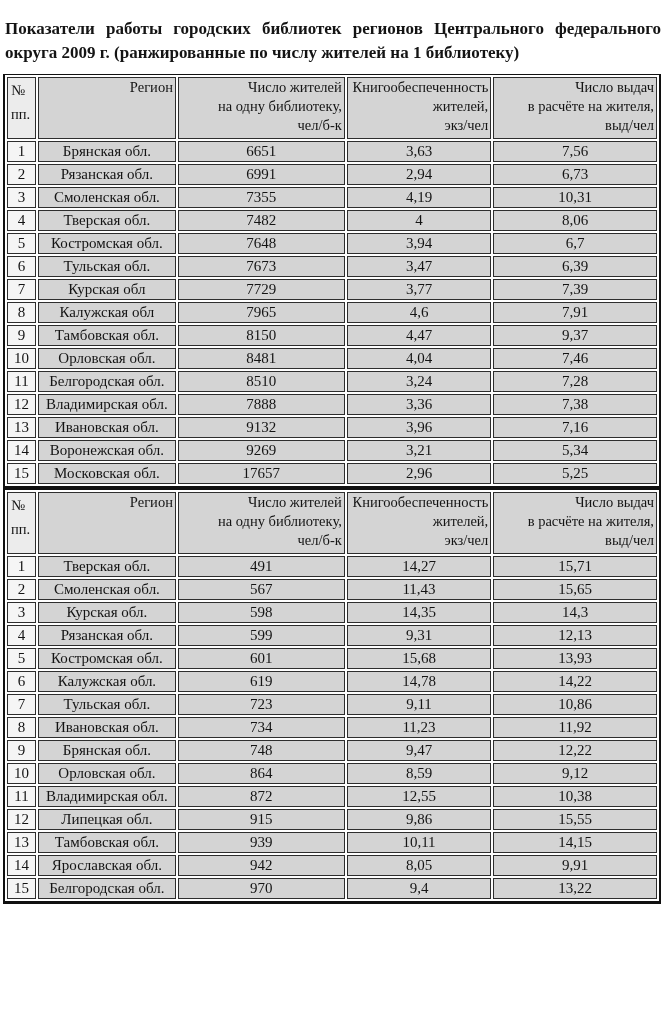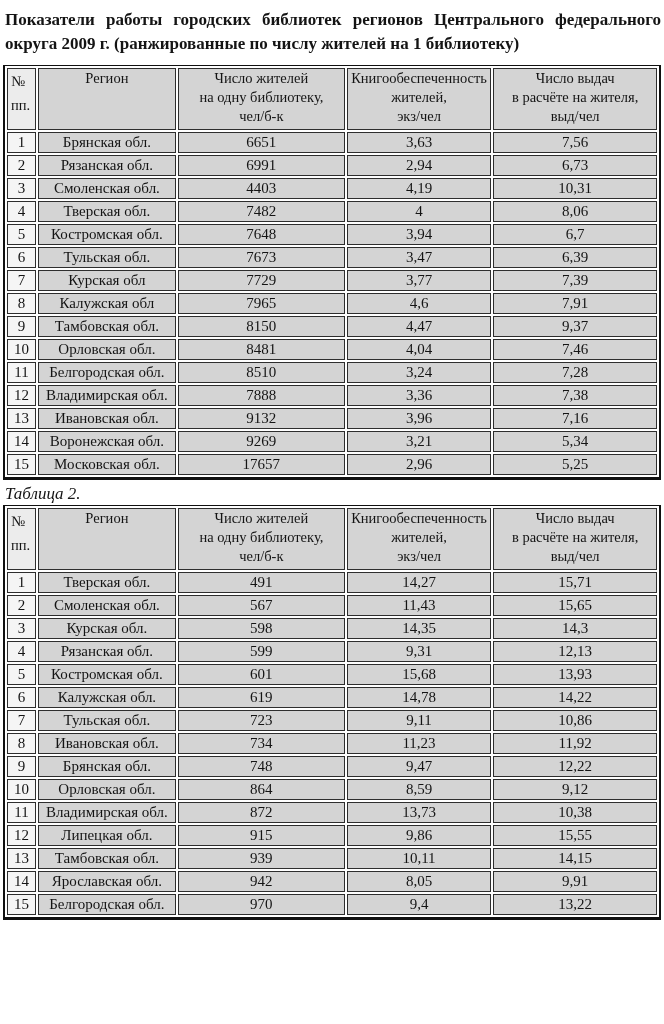--- a/index.html
+++ b/index.html
@@ -19,21 +19,21 @@
   }
   .caption.second { margin-top: 3px; }
 
   .doc-title {
     font-weight: bold;
     font-size: 17px;
     line-height: 24px;
     text-align: justify;
     text-align-last: left;
     padding-left: 2px;
-    margin: 5px 0 9px 0;
+    margin: 14px 0 9px 0;
   }
 
   table.data-table {
     width: 100%;
     table-layout: fixed;
     border-collapse: separate;
     border-spacing: 2px;
     background: #ffffff;
     border: 2px solid #101010;
     border-top-width: 1px;
@@ -44,21 +44,21 @@
     border: 1px solid #2e2e2e;
     background: #d4d4d4;
     overflow: hidden;
     white-space: nowrap;
   }
   table.data-table th {
     font-weight: normal;
     font-size: 14.5px;
     line-height: 19px;
     vertical-align: top;
-    text-align: center;
+    text-align: right;
     padding: 0 2px 1px 2px;
     height: 59px;
   }
   table.data-table th.num-col {
     text-align: left;
     padding-left: 3px;
     background: #ececec;
     line-height: 24px;
   }
   table.data-table td {
@@ -128,21 +128,21 @@
           <tr>
             <td class="num-col">2</td>
             <td class="region-col">Рязанская обл.</td>
             <td class="value-col">6991</td>
             <td class="value-col">2,94</td>
             <td class="value-col">6,73</td>
           </tr>
           <tr>
             <td class="num-col">3</td>
             <td class="region-col">Смоленская обл.</td>
-            <td class="value-col">4403</td>
+            <td class="value-col">7355</td>
             <td class="value-col">4,19</td>
             <td class="value-col">10,31</td>
           </tr>
           <tr>
             <td class="num-col">4</td>
             <td class="region-col">Тверская обл.</td>
             <td class="value-col">7482</td>
             <td class="value-col">4</td>
             <td class="value-col">8,06</td>
           </tr>
@@ -221,21 +221,20 @@
             <td class="region-col">Московская обл.</td>
             <td class="value-col">17657</td>
             <td class="value-col">2,96</td>
             <td class="value-col">5,25</td>
           </tr>
         </tbody>
       </table>
   </section>
 
   <section>
-    <div class="caption second">Таблица 2.</div>
     <table class="data-table" data-table="1">
       <colgroup>
         <col class="c-num">
           <col class="c-region">
           <col class="c-pop">
         <col class="c-books">
           <col class="c-issues">
       </colgroup>
     <thead>
           <tr>
@@ -331,21 +330,21 @@
             <td class="num-col">10</td>
             <td class="region-col">Орловская обл.</td>
             <td class="value-col">864</td>
             <td class="value-col">8,59</td>
             <td class="value-col">9,12</td>
           </tr>
           <tr>
             <td class="num-col">11</td>
             <td class="region-col">Владимирская обл.</td>
             <td class="value-col">872</td>
-            <td class="value-col">13,73</td>
+            <td class="value-col">12,55</td>
             <td class="value-col">10,38</td>
           </tr>
           <tr>
             <td class="num-col">12</td>
             <td class="region-col">Липецкая обл.</td>
             <td class="value-col">915</td>
             <td class="value-col">9,86</td>
             <td class="value-col">15,55</td>
           </tr>
           <tr>

